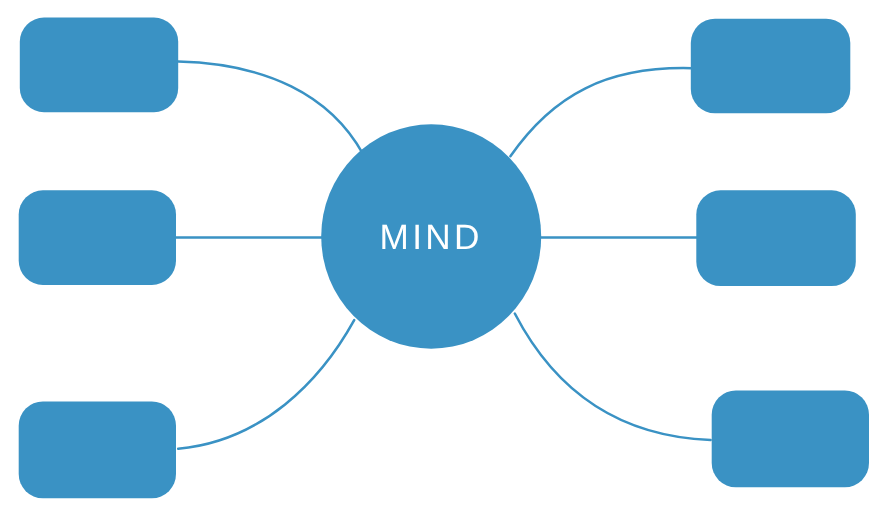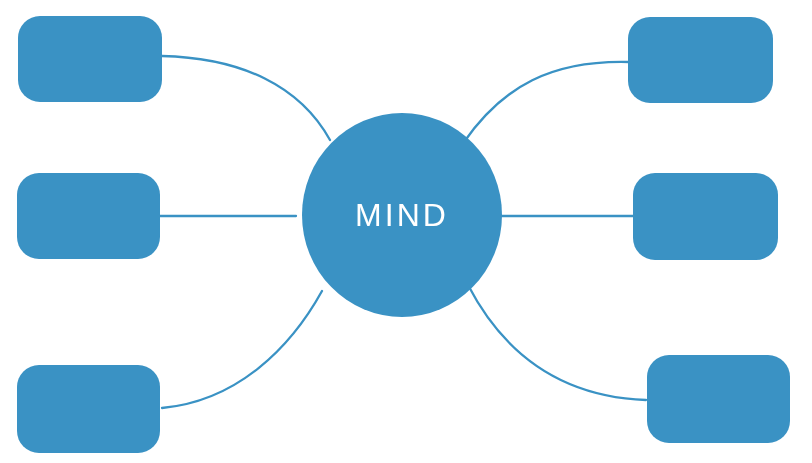--- a/index.html
+++ b/index.html
@@ -36,21 +36,21 @@
     border-radius: 22px;
   }
   .node-top-left     { left: 18px;  top: 16px;  width: 144px; height: 86px; }
   .node-middle-left  { left: 17px;  top: 173px; width: 143px; height: 86px; }
   .node-bottom-left  { left: 17px;  top: 365px; width: 143px; height: 88px; }
   .node-top-right    { left: 628px; top: 17px;  width: 145px; height: 86px; }
   .node-middle-right { left: 633px; top: 173px; width: 145px; height: 87px; }
   .node-bottom-right { left: 647px; top: 355px; width: 143px; height: 88px; }
   .center-circle {
     position: absolute;
-    left: 302px; top: 113px;
+    left: 292px; top: 113px;
     width: 200px; height: 204px;
     background: var(--primary);
     border-radius: 50%;
     display: flex;
     align-items: center;
     justify-content: center;
   }
   .center-label {
     color: var(--label_text);
     font-size: 32px;

